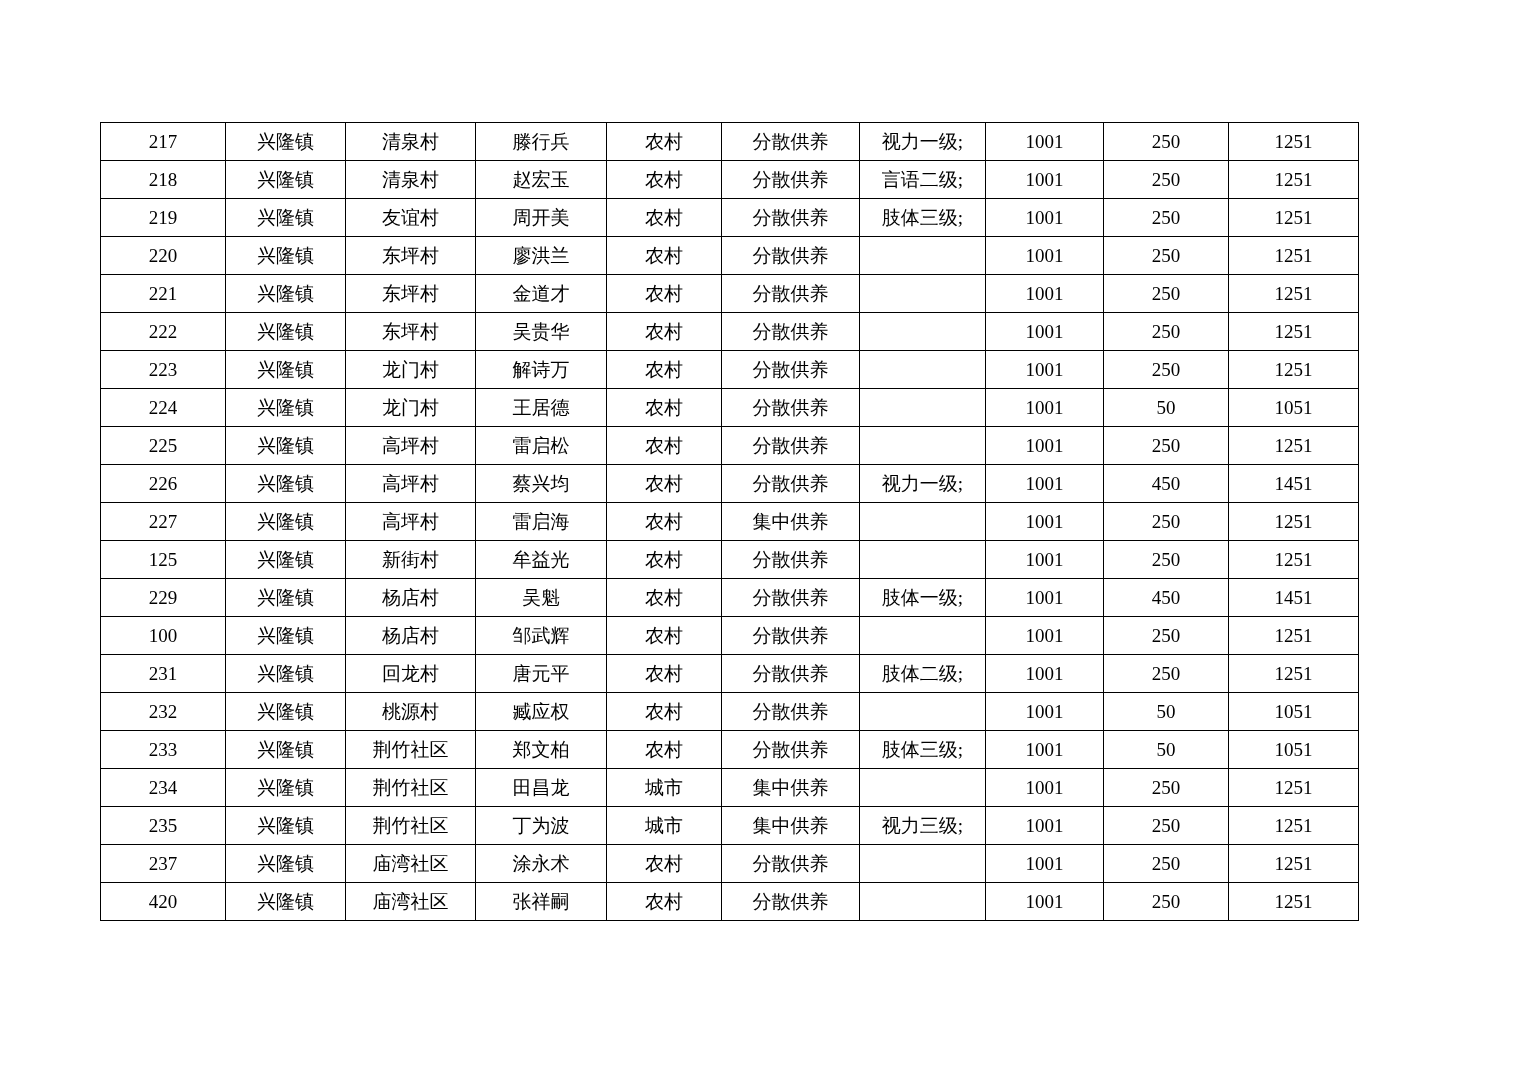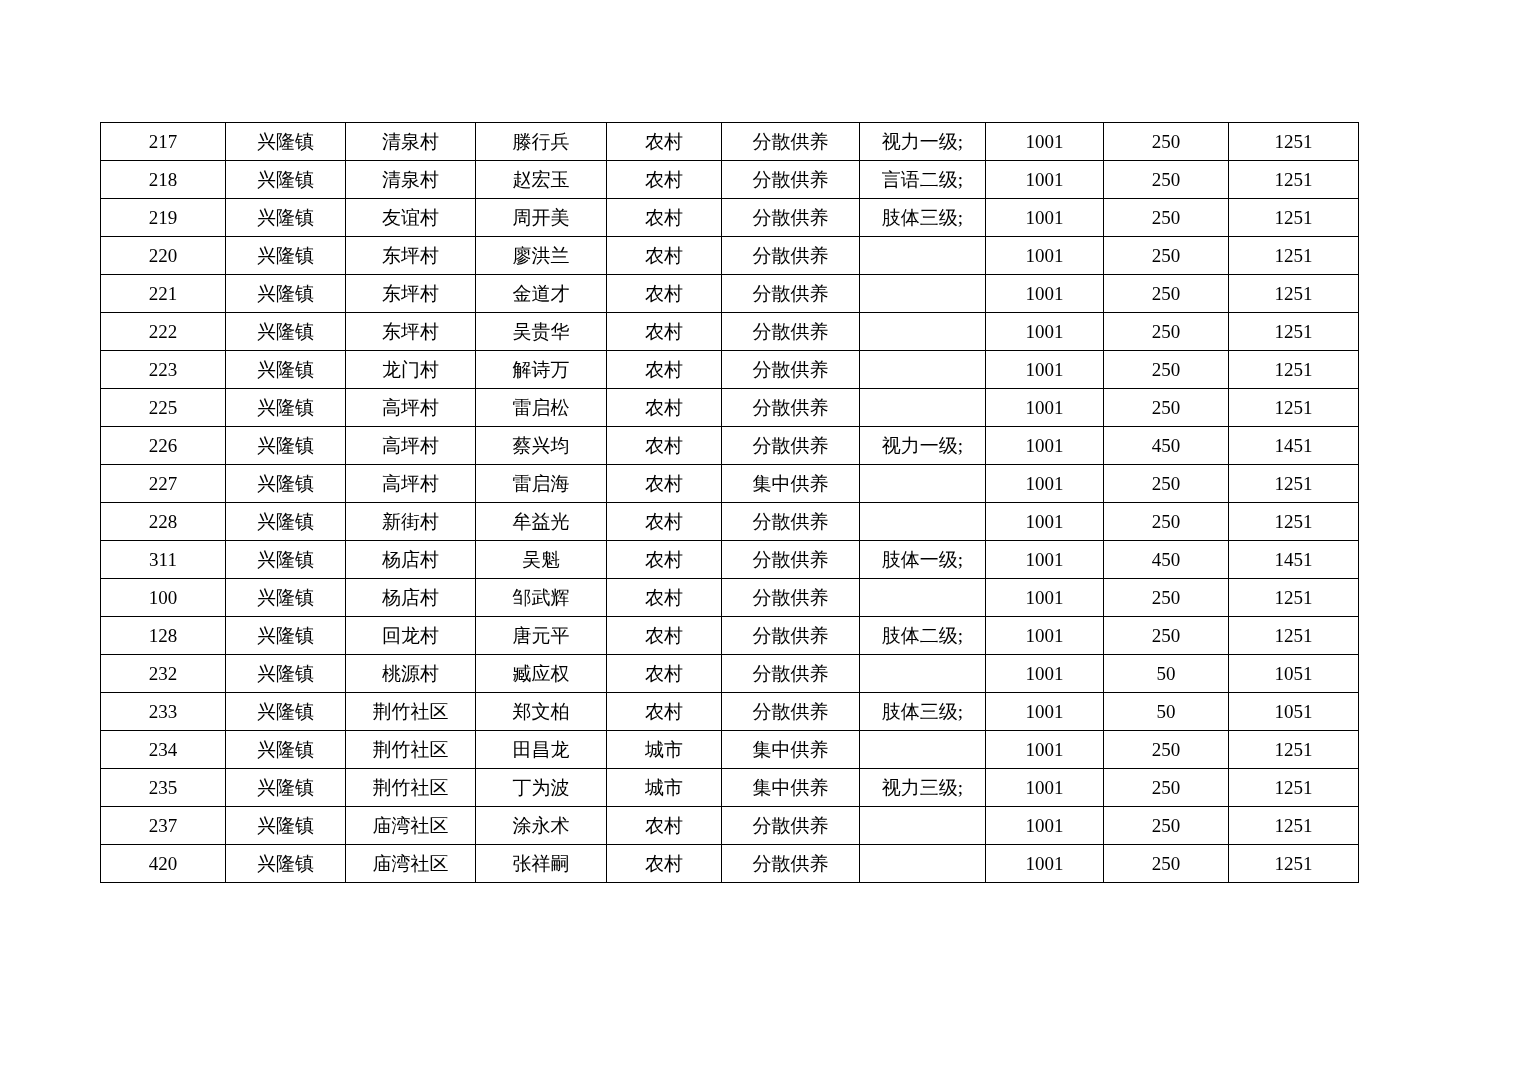--- a/index.html
+++ b/index.html
@@ -146,20 +146,32 @@
           <td>龙门村</td>
           <td>解诗万</td>
           <td>农村</td>
           <td>分散供养</td>
           <td></td>
           <td class="num-cell">1001</td>
           <td class="num-cell">250</td>
           <td class="num-cell">1251</td>
         </tr>
         <tr>
+          <td>224</td>
+          <td>兴隆镇</td>
+          <td>龙门村</td>
+          <td>王居德</td>
+          <td>农村</td>
+          <td>分散供养</td>
+          <td></td>
+          <td class="num-cell">1001</td>
+          <td class="num-cell">50</td>
+          <td class="num-cell">1051</td>
+        </tr>
+        <tr>
           <td>225</td>
           <td>兴隆镇</td>
           <td>高坪村</td>
           <td>雷启松</td>
           <td>农村</td>
           <td>分散供养</td>
           <td></td>
           <td class="num-cell">1001</td>
           <td class="num-cell">250</td>
           <td class="num-cell">1251</td>
@@ -182,33 +194,33 @@
           <td>高坪村</td>
           <td>雷启海</td>
           <td>农村</td>
           <td>集中供养</td>
           <td></td>
           <td class="num-cell">1001</td>
           <td class="num-cell">250</td>
           <td class="num-cell">1251</td>
         </tr>
         <tr>
-          <td>228</td>
+          <td>125</td>
           <td>兴隆镇</td>
           <td>新街村</td>
           <td>牟益光</td>
           <td>农村</td>
           <td>分散供养</td>
           <td></td>
           <td class="num-cell">1001</td>
           <td class="num-cell">250</td>
           <td class="num-cell">1251</td>
         </tr>
         <tr>
-          <td>311</td>
+          <td>229</td>
           <td>兴隆镇</td>
           <td>杨店村</td>
           <td>吴魁</td>
           <td>农村</td>
           <td>分散供养</td>
           <td>肢体一级;</td>
           <td class="num-cell">1001</td>
           <td class="num-cell">450</td>
           <td class="num-cell">1451</td>
         </tr>
@@ -218,21 +230,21 @@
           <td>杨店村</td>
           <td>邹武辉</td>
           <td>农村</td>
           <td>分散供养</td>
           <td></td>
           <td class="num-cell">1001</td>
           <td class="num-cell">250</td>
           <td class="num-cell">1251</td>
         </tr>
         <tr>
-          <td>128</td>
+          <td>231</td>
           <td>兴隆镇</td>
           <td>回龙村</td>
           <td>唐元平</td>
           <td>农村</td>
           <td>分散供养</td>
           <td>肢体二级;</td>
           <td class="num-cell">1001</td>
           <td class="num-cell">250</td>
           <td class="num-cell">1251</td>
         </tr>

